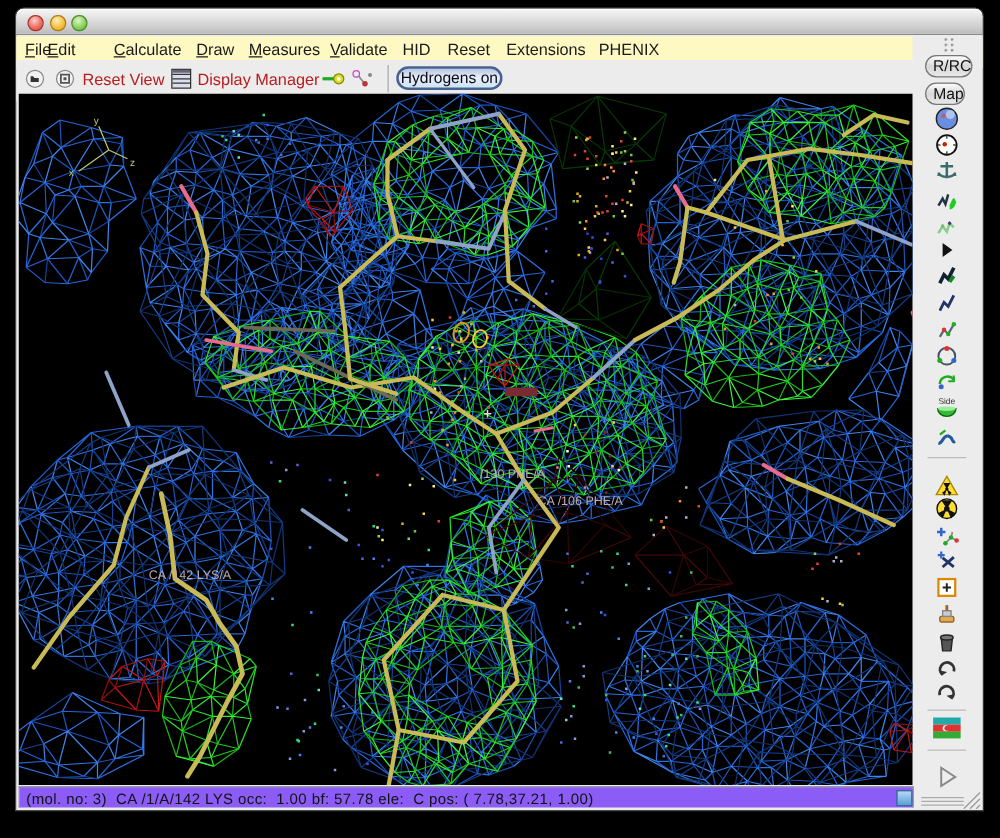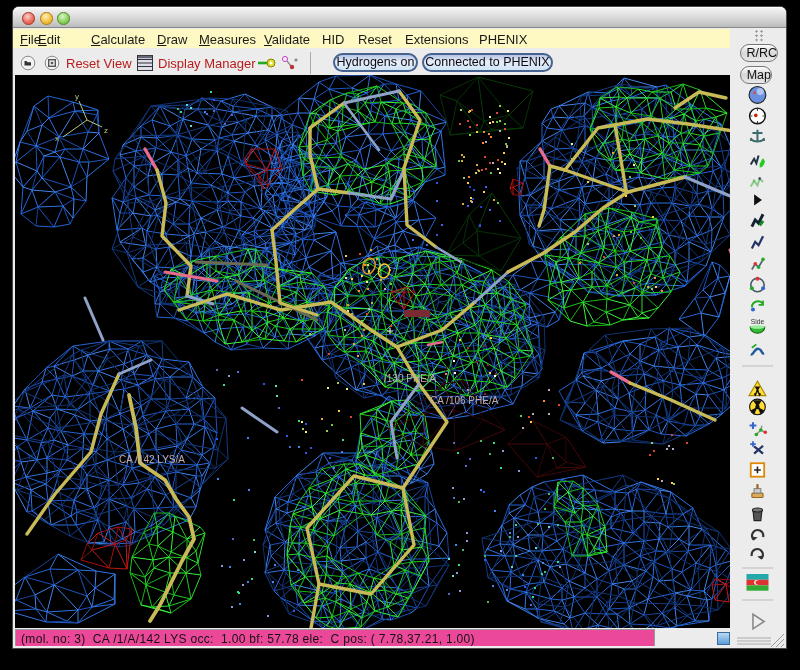--- a/index.html
+++ b/index.html
@@ -16,25 +16,25 @@
 #xicon { display:inline-block; width:13px; height:13px; border:1px solid #666;
   background:linear-gradient(#fff,#ddd); color:#333; font-size:11px; line-height:12px;
   vertical-align:-2px; margin-right:5px; font-weight:normal; }
 #menubar { position:absolute; left:0; top:22px; width:100%; height:25px; background:#fef9c3; border-bottom:1px solid #dedede; }
 .mi { position:absolute; top:3px; font-size:13px; color:#1a1a1a; }
 .mi u { text-decoration:underline; text-underline-offset:1px; }
 #toolbar { position:absolute; left:0; top:41px; width:724px; height:33px; background:#ececec; }
 .tbtext { position:absolute; font-size:13px; color:#b91c1c; top:49px; }
 .pill { position:absolute; top:46px; height:19px; white-space:nowrap; border:2px solid #46628e; border-radius:10px;
   background:linear-gradient(#b4c4e4,#e8eef8 45%,#cfe4f6);
-  font-size:12.5px; color:#0a0a14; text-align:center; line-height:15px;margin-left:16px; }
+  font-size:12.5px; color:#0a0a14; text-align:center; line-height:15px; }
 #canvas { position:absolute; left:2px; top:68px; width:715px; height:553px;
   background:#000; }
 #rpanel { position:absolute; left:717px; top:21px; width:56px; height:620px; background:#ececec; }
-#statusbar { position:absolute; left:2px; top:622px; width:640px; height:17px; background:#ec4899;
+#statusbar { position:absolute; left:2px; top:622px; width:716px; height:17px; background:#8b5cf6;
   border:1px solid #999; border-bottom:none;padding-left:45px; }
 #stattext { position:absolute; left:5px; top:2px; font-size:12px; color:#111; white-space:pre; letter-spacing:0.32px; }
 #progress { position:absolute; left:701px; top:2px; width:13px; height:13px;
   background:linear-gradient(#b8d8f4,#5a9fd8); border:1px solid #3a6a9a; }
 .rbtn { position:absolute; height:18px; border:1px solid #777; border-radius:9px;
   background:linear-gradient(#fdfdfd,#d8d8d8 50%,#e8e8e8); font-size:12.5px; color:#111;
   text-align:right; line-height:16px; }
 #gripdots { position:absolute; left:742px; top:23px; width:9px; height:12px;
   background-image:radial-gradient(circle at 1.5px 1.5px, #909090 1px, transparent 1.2px);
   background-size:5px 4.3px; }
@@ -55,21 +55,20 @@
     <span class="mi" style="left:251px"><u>V</u>alidate</span>
     <span class="mi" style="left:309px">HID</span>
     <span class="mi" style="left:345px">Reset</span>
     <span class="mi" style="left:392px">Extensions</span>
     <span class="mi" style="left:466px">PHENIX</span>
   </div>
   <div id="toolbar"></div>
   <span class="tbtext" style="left:53px">Reset View</span>
   <span class="tbtext" style="left:145px">Display Manager</span>
   <div class="pill" style="left:304px;width:85px">Hydrogens on</div>
-  <div class="pill" style="left:393px;width:131px">Connected to PHENIX</div>
   <div id="rpanel"></div>
   <div id="gripdots"></div>
   <div class="rbtn" style="left:727px;top:37px;width:38px">R/RC</div>
   <div class="rbtn" style="left:727px;top:59px;width:32px">Map</div>
   <div id="canvas">
       <svg width="715" height="553" viewBox="16 75 715 553" style="position:absolute;left:0;top:0">
         <path d="M66 149L80 162M76 111L89 132M43 125L60 137M99 110L100 133M98 115L100 133M60 137L89 132M75 199L64 206M35 106L21 142M60 137L84 149M22 214L37 226M56 192L75 199M43 178L72 187M64 206L71 224M75 199L87 201M87 201L74 218M76 111L98 115M61 157L43 178M49 96L50 118M98 115L89 132M80 162L72 187M110 159L90 162M39 207L55 227M60 137L37 146M74 218L71 224M45 156L43 178M37 146L38 171" stroke="#1b53bc" fill="none"></path>
         <path d="M72 187L56 192M50 118L60 137M72 187L87 201M21 142L17 162M33 190L39 207M37 146L45 156M66 149L84 149M38 171L24 187M84 149L110 159M56 192L39 207M17 162L11 171M60 137L56 152M74 102L76 111M90 162L88 177M99 110L98 115M35 106L28 131M80 162L90 162M110 159L88 177M74 102L99 110M72 187L75 199M35 106L50 118M49 96L35 106M56 152L61 157M39 207L64 206M28 131L43 125" stroke="#2e72e2" fill="none"></path>
         <path d="M39 207L37 226M84 149L90 162M35 106L43 125M72 187L88 177M28 131L37 146M38 171L33 190M60 137L66 149" stroke="#16429a" fill="none"></path>
         <path d="M17 162L24 187M56 152L66 149M55 227L71 224M43 178L33 190M21 142L37 146M37 146L56 152M80 162L88 177M45 156L61 157M84 149L80 162M61 157L80 162M33 190L22 214M37 146L17 162M45 156L38 171M66 149L61 157M56 192L64 206M74 102L50 118M89 132L84 149M99 110L76 111M100 133L110 159M24 187L22 214M50 118L76 111M64 206L55 227M49 96L74 102M37 226L55 227M22 214L39 207" stroke="#2463d6" fill="none"></path>

